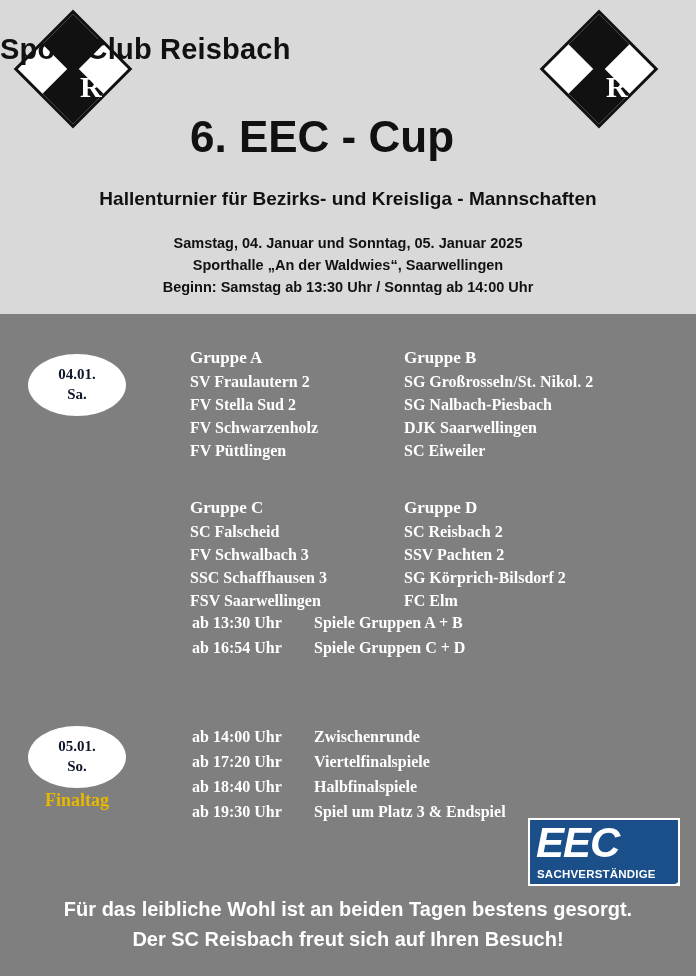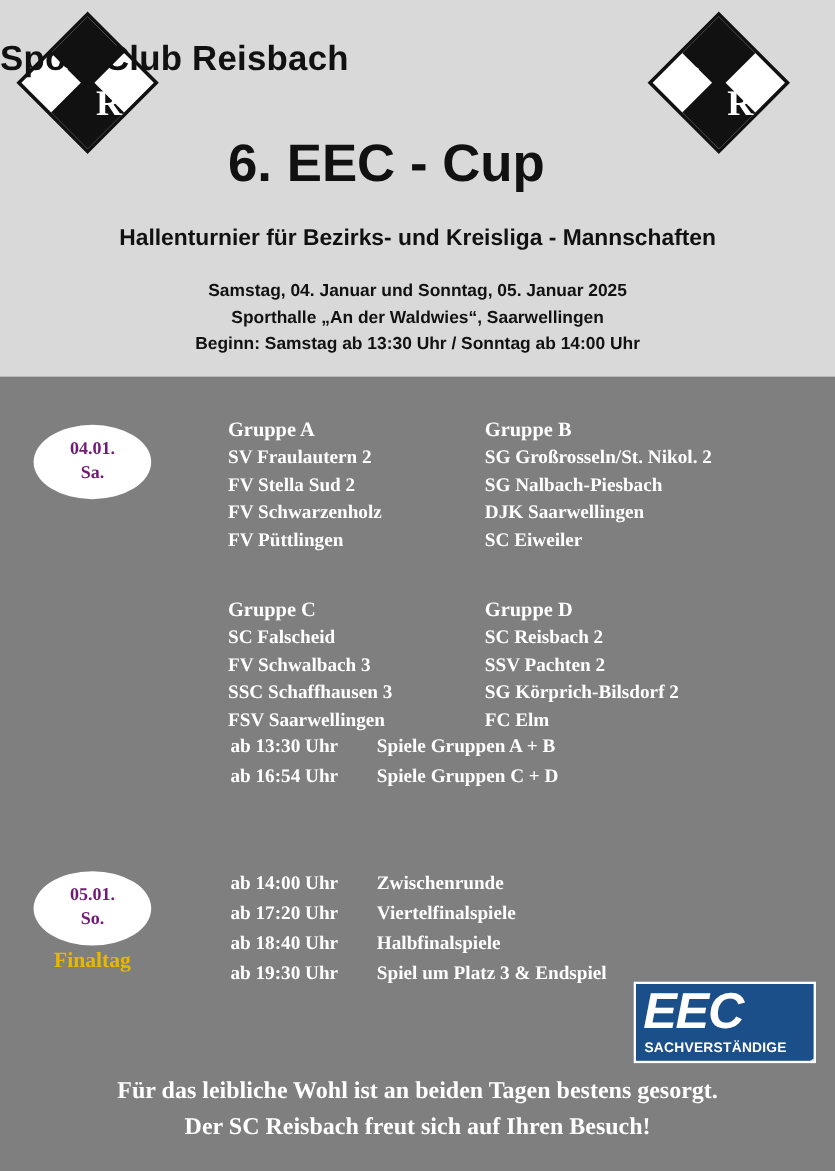--- a/index.html
+++ b/index.html
@@ -132,21 +132,21 @@
     height: 392px;
     background: #7f7f7f;
   }
   .date-badge {
     position: absolute;
     width: 98px;
     height: 62px;
     background: #ffffff;
     border-radius: 49px / 31px;
     text-align: center;
-    color: #701a75;
+    color: #0f172a;
     font-family: "Liberation Serif", serif;
     font-size: 15px;
     font-weight: bold;
     line-height: 20px;
     padding-top: 10px;
     box-sizing: border-box;
   }
   .badge1 { left: 28px; top: 40px; }
 
   .groups {
@@ -285,21 +285,21 @@
   }
 
   
   .footer {
     position: absolute;
     left: 0;
     top: 894px;
     width: 696px;
     text-align: center;
     color: #ffffff;
-    font-family: Liberation Serif, serif;
+    font-family: Liberation Sans, sans-serif;
   }
   .footer div {
     font-size: 20px;
     font-weight: bold;
     line-height: 30px;
   }
 </style>
 </head>
 <body>
 

